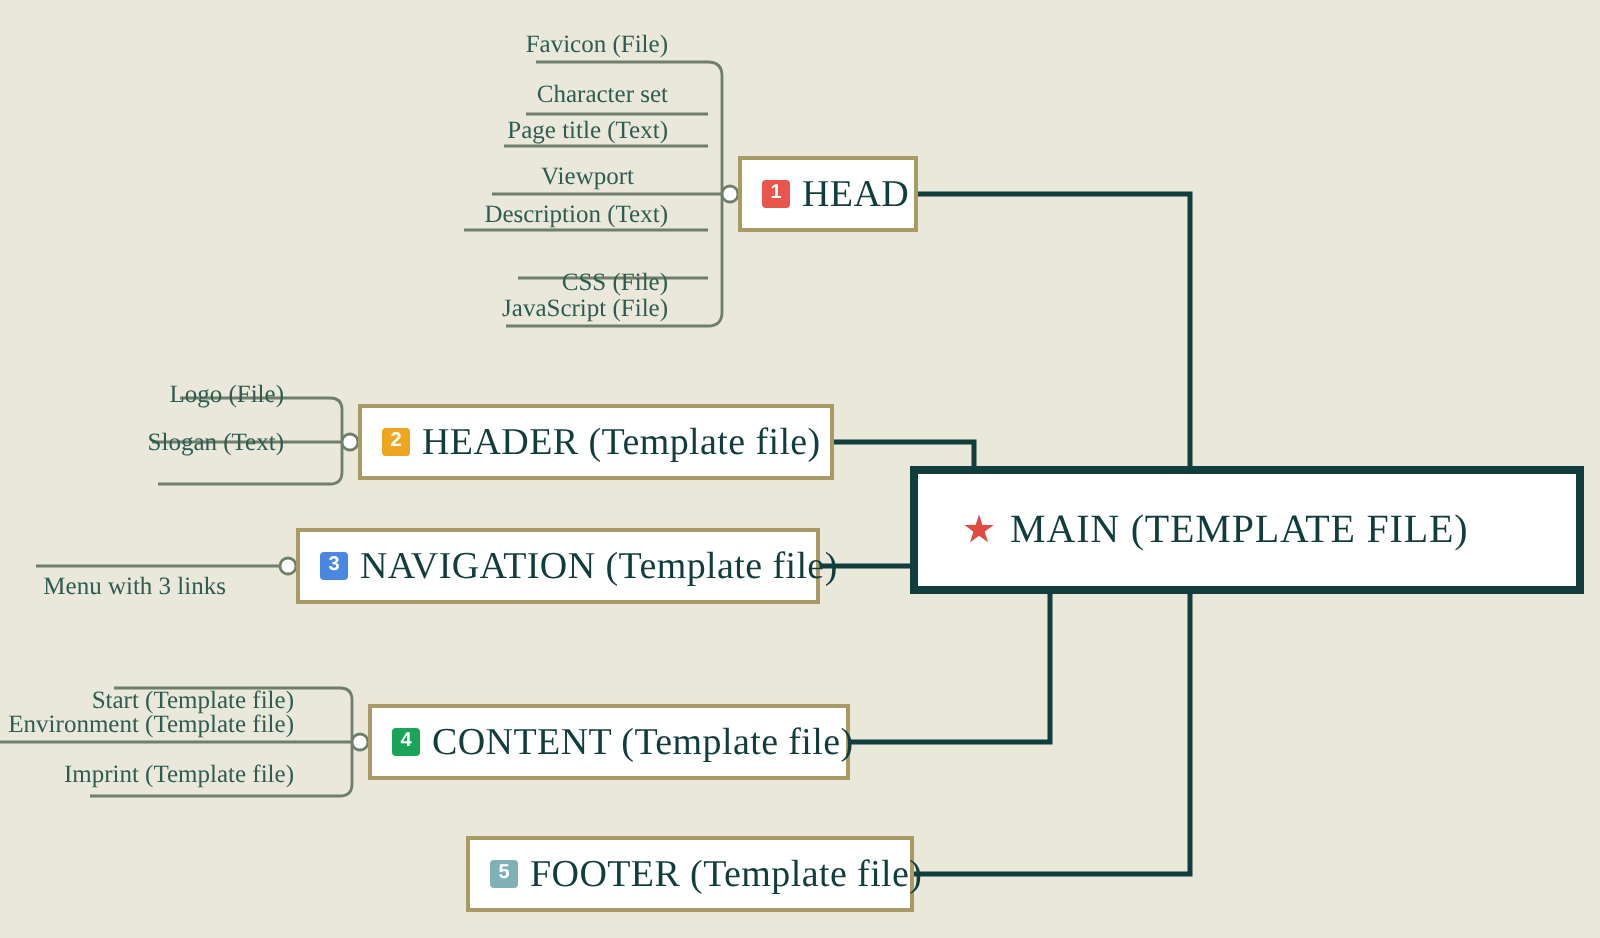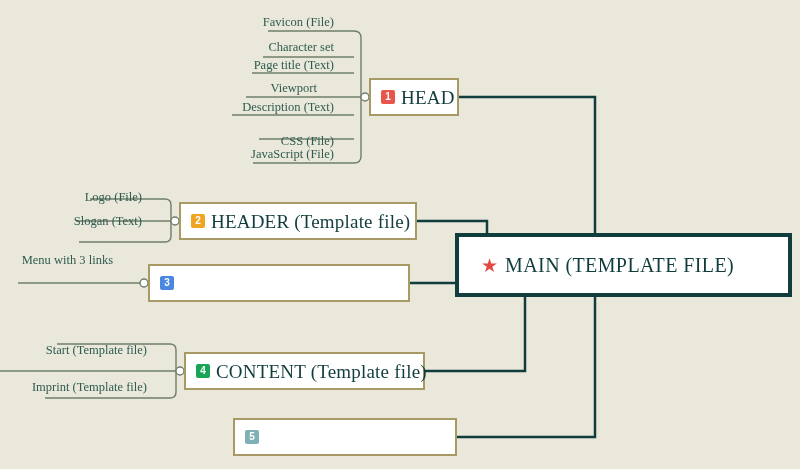--- a/index.html
+++ b/index.html
@@ -110,46 +110,49 @@
   <div class="leaf" style="right:444px;top:41px;">Character set</div>
   <div class="leaf" style="right:444px;top:59px;">Page title (Text)</div>
   <div class="leaf" style="right:461px;top:82px;">Viewport</div>
   <div class="leaf" style="right:444px;top:101px;">Description  (Text)</div>
   <div class="leaf" style="right:444px;top:135px;">CSS (File)</div>
   <div class="leaf" style="right:444px;top:148px;">JavaScript (File)</div>
 
   <div class="leaf" style="right:636px;top:191px;">Logo (File)</div>
   <div class="leaf" style="right:636px;top:215px;">Slogan (Text)</div>
 
-  <div class="leaf" style="right:665px;top:254px;">Menu with 3 links</div>
+  <div class="leaf" style="right:665px;top:287px;">Menu with 3 links</div>
 
   <div class="leaf" style="right:631px;top:344px;">Start (Template file)</div>
+  <div class="leaf" style="right:631px;top:356px;">Environment (Template file)</div>
   <div class="leaf" style="right:631px;top:381px;">Imprint (Template file)</div>
 
   <div class="node" style="left:369px;top:78px;width:90px;height:38px;padding:0 10px;">
     <span class="badge" style="background: rgb(232, 85, 74);">1</span>
     <span class="label">HEAD</span>
   </div>
 
   <div class="node" style="left:179px;top:202px;width:238px;height:38px;padding:0 10px;">
     <span class="badge" style="background: rgb(239, 165, 33);">2</span>
     <span class="label">HEADER (Template file)</span>
   </div>
 
   <div class="node" style="left:148px;top:264px;width:262px;height:38px;padding:0 10px;">
     <span class="badge" style="background: rgb(74, 135, 224);">3</span>
+    <span class="label">NAVIGATION (Template file)</span>
   </div>
 
   <div class="node" style="left:184px;top:352px;width:241px;height:38px;padding:0 10px;">
     <span class="badge" style="background: rgb(24, 165, 88);">4</span>
     <span class="label">CONTENT (Template file)</span>
   </div>
 
   <div class="node" style="left:233px;top:418px;width:224px;height:38px;padding:0 10px;">
     <span class="badge" style="background: rgb(127, 176, 181);">5</span>
+    <span class="label">FOOTER (Template file)</span>
   </div>
 
   <div class="node main" style="left:455px;top:233px;width:337px;height:64px;padding:0 22px;">
     <span class="star" style="color: rgb(224, 74, 64);">★</span>
     <span class="label">MAIN (TEMPLATE FILE)</span>
   </div>
 
 </div>
 
 </body></html>

